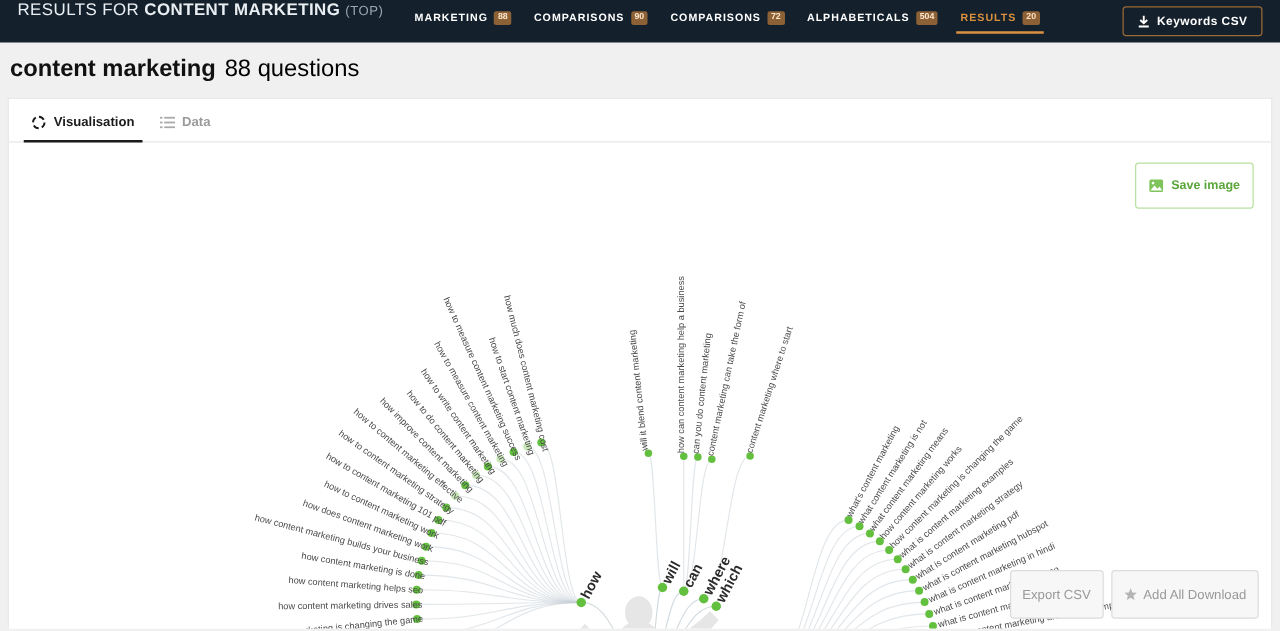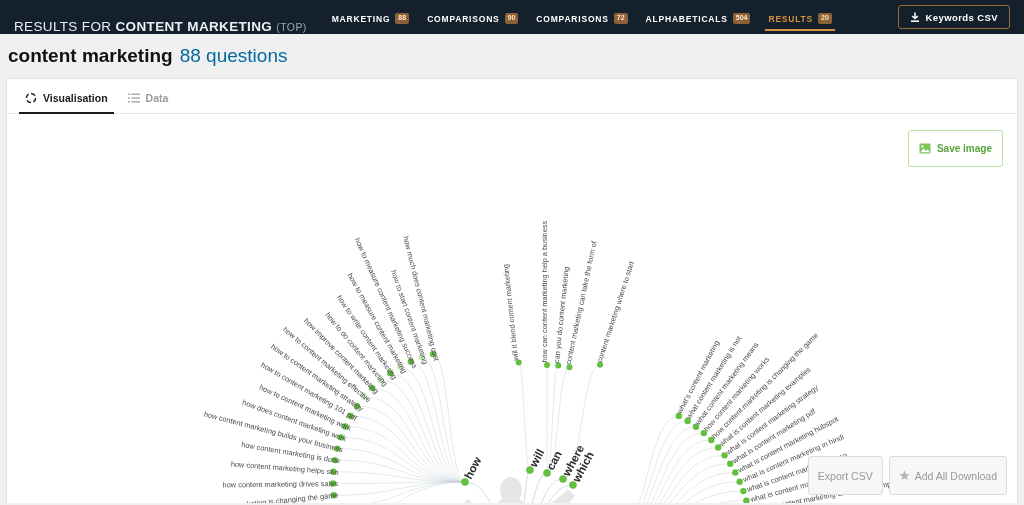--- a/index.html
+++ b/index.html
@@ -9,21 +9,21 @@
     background: #f0f0f0;
     color: #222;
     -webkit-font-smoothing: antialiased;
   }
 
   
   .topnav {
     height: 34px;
     background: #14202c;
     display: flex;
-    align-items: flex-end;
+    align-items: flex-start;
     padding: 0 14px;
     position: relative;
   }
   .brand {
     color: #e9eef3;
     font-size: 13.5px;
     letter-spacing: .35px;
     white-space: nowrap;
   }
   .brand .kw { font-weight: 700; }
@@ -84,21 +84,21 @@
   }
 
   
   .heading {
     height: 44px;
     display: flex;
     align-items: center;
     padding: 0 8px;
   }
   .heading h1 { font-size: 19px; font-weight: 700; color: #111; }
-  .heading .count { font-size: 19px; font-weight: 400; color: #0369a1; margin-left: 7px; }
+  .heading .count { font-size: 19px; font-weight: 400; color: #000000; margin-left: 7px; }
 
   
   .card {
     background: #fff;
     margin: 0 6px;
     border: 1px solid #e3e3e3;
     border-bottom: none;
     height: 425px;
     position: relative;
     overflow: hidden;

